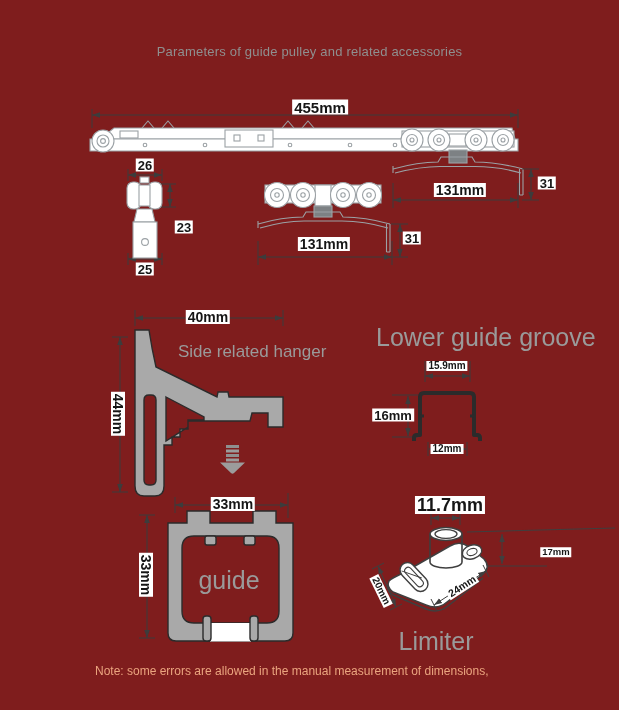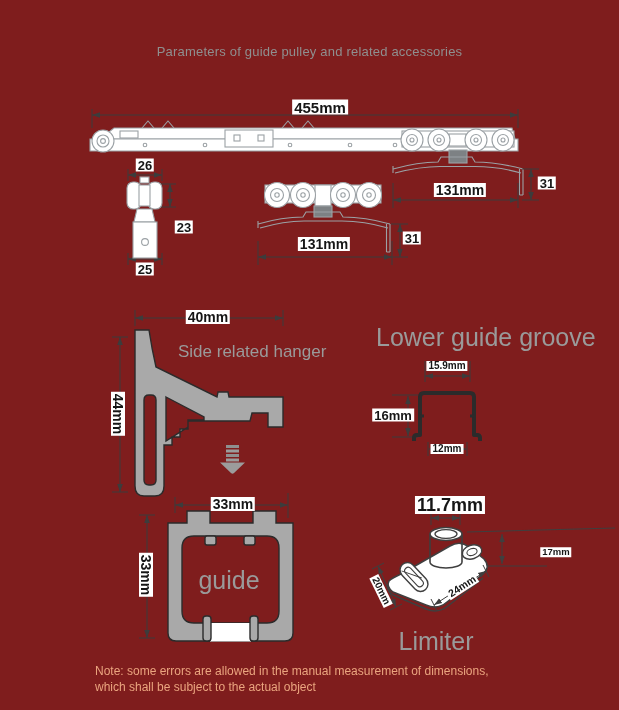--- a/index.html
+++ b/index.html
@@ -287,16 +287,15 @@
     </svg>
     <span class="abs ctr dim" style="left:85px;top:10px;font-size:18px;">11.7mm</span>
     <span class="abs ctr dim dim-xs" style="left:153px;top:57px;">17mm</span>
     <span class="abs rot64 dim dim-sm" style="left:16px;top:96px;">20mm</span>
     <span class="abs rotm33 dim dim-sm" style="left:97px;top:91px;font-size:10.5px;">24mm</span>
     <span class="abs ctr glabel glabel-lg" style="left:71px;top:146px;">Limiter</span>
   </div>
 
   <div class="abs" style="left:95px;top:664px;">
     <div class="note">Note: some errors are allowed in the manual measurement of dimensions,</div>
-    <div class="note">which shall be subject to the actual object</div>
   </div>
 
 </div>
 
 </body></html>

